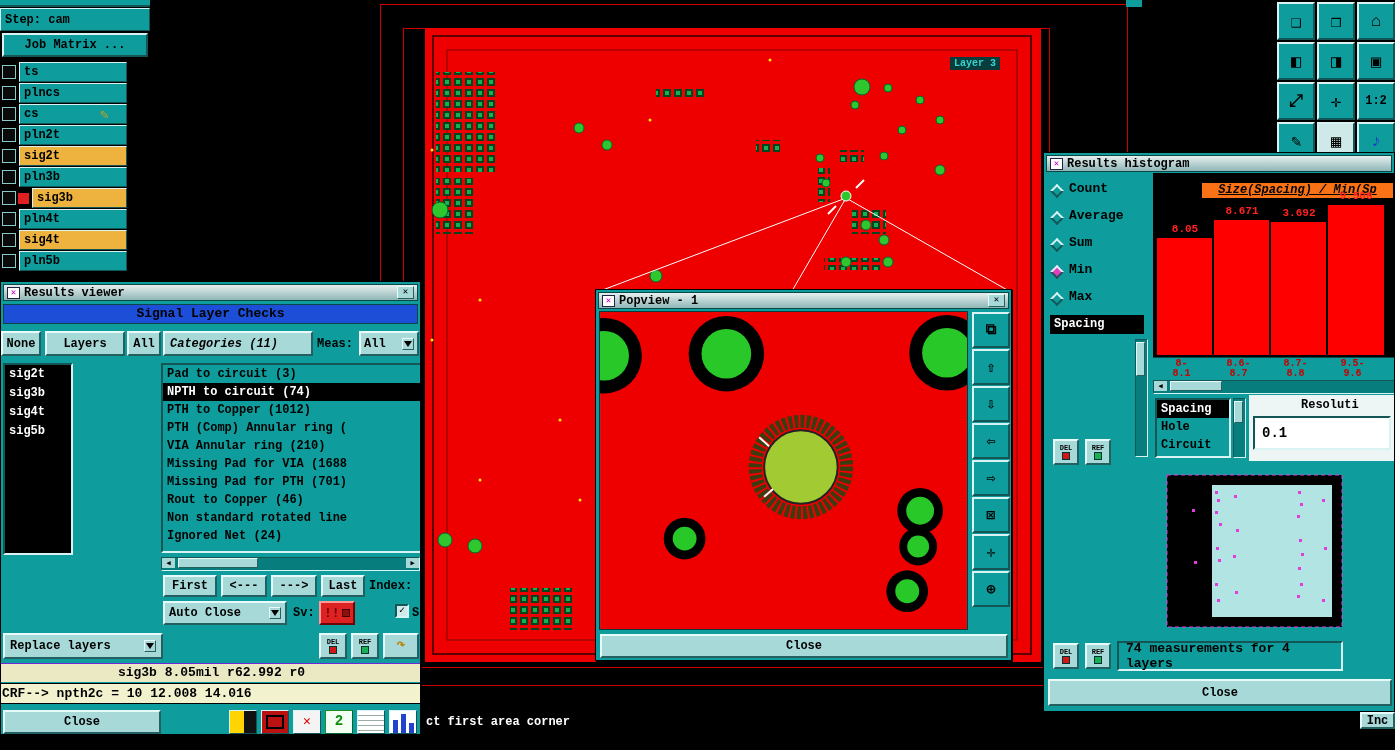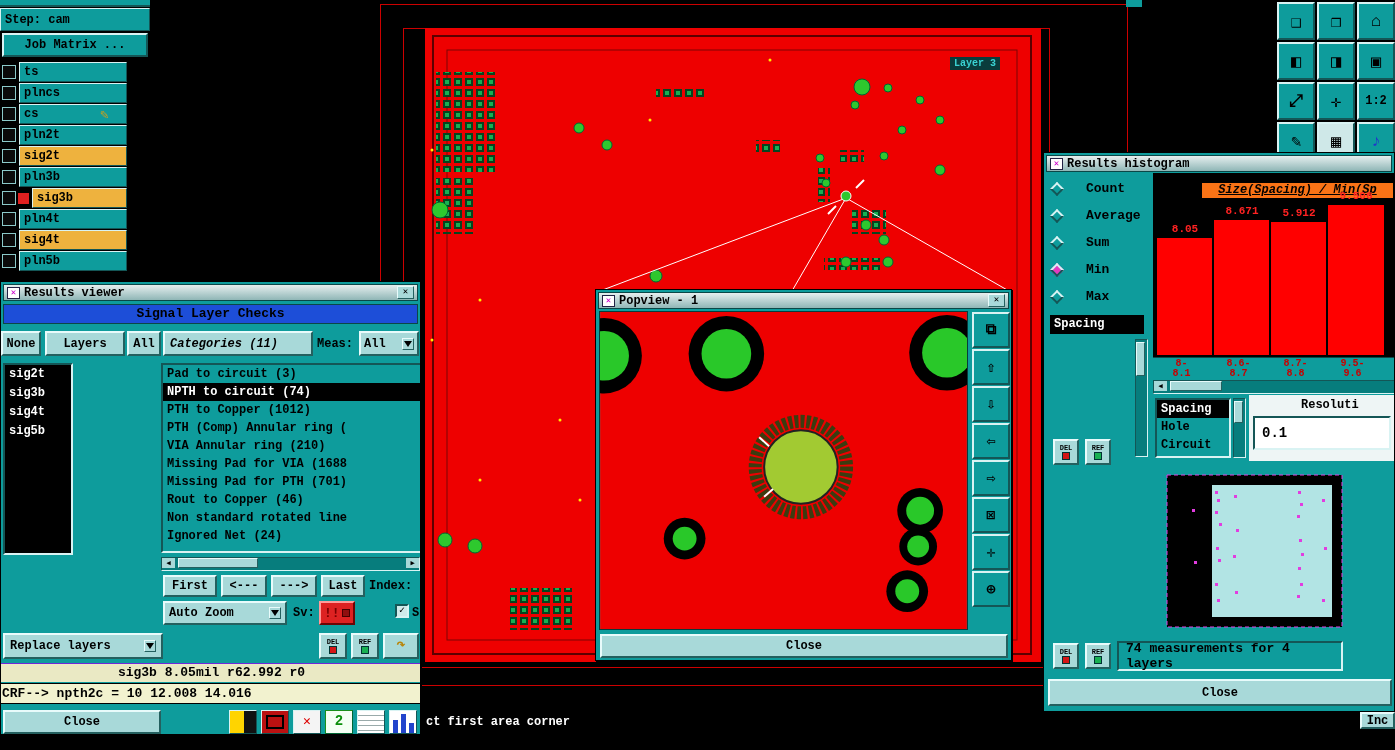--- a/index.html
+++ b/index.html
@@ -18,21 +18,21 @@
   .winicon{width:13px;height:12px;background:#fff;border:1px solid #224;color:#c0c;font-size:9px;line-height:10px;text-align:center;font-weight:bold;flex:0 0 auto;}
   .xbtn{margin-left:auto;width:17px;height:13px;background:#a8d9d9;border:1px solid;border-color:#e8fbfb #24605f #24605f #e8fbfb;font-size:9px;line-height:11px;text-align:center;font-weight:bold;color:#000;}
   .blist{background:#000;}
   .blitem{color:#fff;font-weight:bold;font-size:12px;height:19px;line-height:19px;padding-left:4px;white-space:nowrap;}
   .citem{height:18px;line-height:18px;font-size:12px;font-weight:bold;color:#000;padding-left:4px;white-space:nowrap;overflow:hidden;}
   .citem.sel{background:#000;color:#fff;}
   .darrbox{width:12px;height:12px;background:#a8d9d9;border:1px solid;border-color:#e8fbfb #24605f #24605f #e8fbfb;display:flex;align-items:center;justify-content:center;flex:0 0 auto;}
   .darr{width:0;height:0;border-left:4px solid transparent;border-right:4px solid transparent;border-top:6px solid #000;}
   .diamond{width:10px;height:10px;transform:rotate(45deg);background:#0e9c9c;border:2px solid;border-color:#d9f3f3 #145656 #145656 #d9f3f3;flex:0 0 auto;}
   .diamond.sel{background:#e23cc0;}
-  .statrow{position:absolute;display:flex;align-items:center;gap:24px;}
+  .statrow{position:absolute;display:flex;align-items:flex-end;gap:7px;}
   .statlbl{font-weight:bold;font-size:13px;color:#000;}
   .trough{background:#077d7d;border:1px solid;border-color:#145656 #d9f3f3 #d9f3f3 #145656;position:absolute;}
   .thumb{background:#a8d9d9;border:1px solid;border-color:#e8fbfb #24605f #24605f #e8fbfb;position:absolute;}
   .minibtn{background:#a8d9d9;border:2px solid;border-color:#e8fbfb #24605f #24605f #e8fbfb;display:flex;flex-direction:column;align-items:center;justify-content:center;}
   .minitxt{font-size:7px;font-weight:bold;line-height:8px;}
   .dot{width:8px;height:8px;border:1px solid #033;}
   .ital{font-style:italic;}
   .barlabel{position:absolute;color:#ff2222;font-weight:bold;font-size:11px;white-space:nowrap;text-align:center;}
   .bincell{float:left;width:57px;height:100%;text-align:center;color:#c80000;font-weight:bold;font-size:10px;line-height:10px;padding-top:1px;}
   .layerrow{position:absolute;left:0;width:127px;height:20px;display:flex;align-items:center;background:#000;}
@@ -225,21 +225,21 @@
     </div>
   <div class="abs btn" style="left:270px;top:293px;width:46px;height:22px;">
       <span>---&gt;</span>
     </div>
   <div class="abs btn" style="left:320px;top:293px;width:44px;height:22px;">
       <span>Last</span>
     </div>
   <span class="abs lbl" style="left:368px;top:297px;">Index:</span>
 
   <div class="abs btn" style="left:162px;top:319px;width:124px;height:24px;justify-content:space-between;padding:0 4px;">
-    <span>Auto Zoom</span>
+    <span>Auto Close</span>
     <span class="darrbox">
         <span class="darr"></span>
       </span>
   </div>
   <span class="abs lbl" style="left:292px;top:324px;">Sv:</span>
   <div class="abs" style="left:318px;top:319px;width:36px;height:24px;background:#dd2222;border:2px solid;border-color:#ff9a9a #6d0505 #6d0505 #ff9a9a;display:flex;align-items:center;justify-content:space-between;padding:0 3px;">
     <span style="color:#7a0000;font-weight:bold;font-size:13px;">!!</span>
     <span style="width:8px;height:8px;background:#8f0f0f;border:1px solid #400;"></span>
   </div>
   <div class="abs" style="left:394px;top:322px;width:14px;height:14px;background:#cfeaea;border:2px solid;border-color:#145656 #d9f3f3 #d9f3f3 #145656;font-size:10px;line-height:10px;text-align:center;font-weight:bold;">
@@ -389,21 +389,21 @@
   <div class="abs" style="left:109px;top:20px;width:243px;height:184px;background:#000;">
     <div class="abs" style="left:48px;top:9px;width:193px;height:17px;background:#f97316;border:1px solid #000;font-style:italic;font-weight:bold;font-size:12px;line-height:15px;text-align:center;text-decoration:underline;">
       <span>Size(Spacing) / Min(Sp</span>
     </div>
     <div class="abs" style="left:4px;bottom:2px;width:56px;height:117px;background:#ff0000;border-right:1px solid #000;"></div>
     <div class="abs" style="left:61px;bottom:2px;width:56px;height:135px;background:#ff0000;border-right:1px solid #000;"></div>
     <div class="abs" style="left:118px;bottom:2px;width:56px;height:133px;background:#ff0000;border-right:1px solid #000;"></div>
     <div class="abs" style="left:175px;bottom:2px;width:56px;height:150px;background:#ff0000;"></div>
     <span class="barlabel" style="left:4px;width:56px;top:50px;">8.05</span>
     <span class="barlabel" style="left:61px;width:56px;top:32px;">8.671</span>
-    <span class="barlabel" style="left:118px;width:56px;top:34px;">5.912</span>
+    <span class="barlabel" style="left:118px;width:56px;top:34px;">3.692</span>
     <span class="barlabel" style="left:175px;width:56px;top:17px;">9.506</span>
   </div>
   <div class="abs panel" style="left:109px;top:204px;width:243px;height:22px;border-top:1px solid #0b4747;">
     <div class="bincell"><span>8-</span><br><span>8.1</span></div>
     <div class="bincell"><span>8.6-</span><br><span>8.7</span></div>
     <div class="bincell"><span>8.7-</span><br><span>8.8</span></div>
     <div class="bincell"><span>9.5-</span><br><span>9.6</span></div>
   </div>
   <div class="trough" style="left:109px;top:227px;width:243px;height:14px;">
     <span class="abs" style="left:0;top:0;width:13px;height:10px;font-size:7px;line-height:10px;text-align:center;color:#000;background:#a8d9d9;">◀</span>

